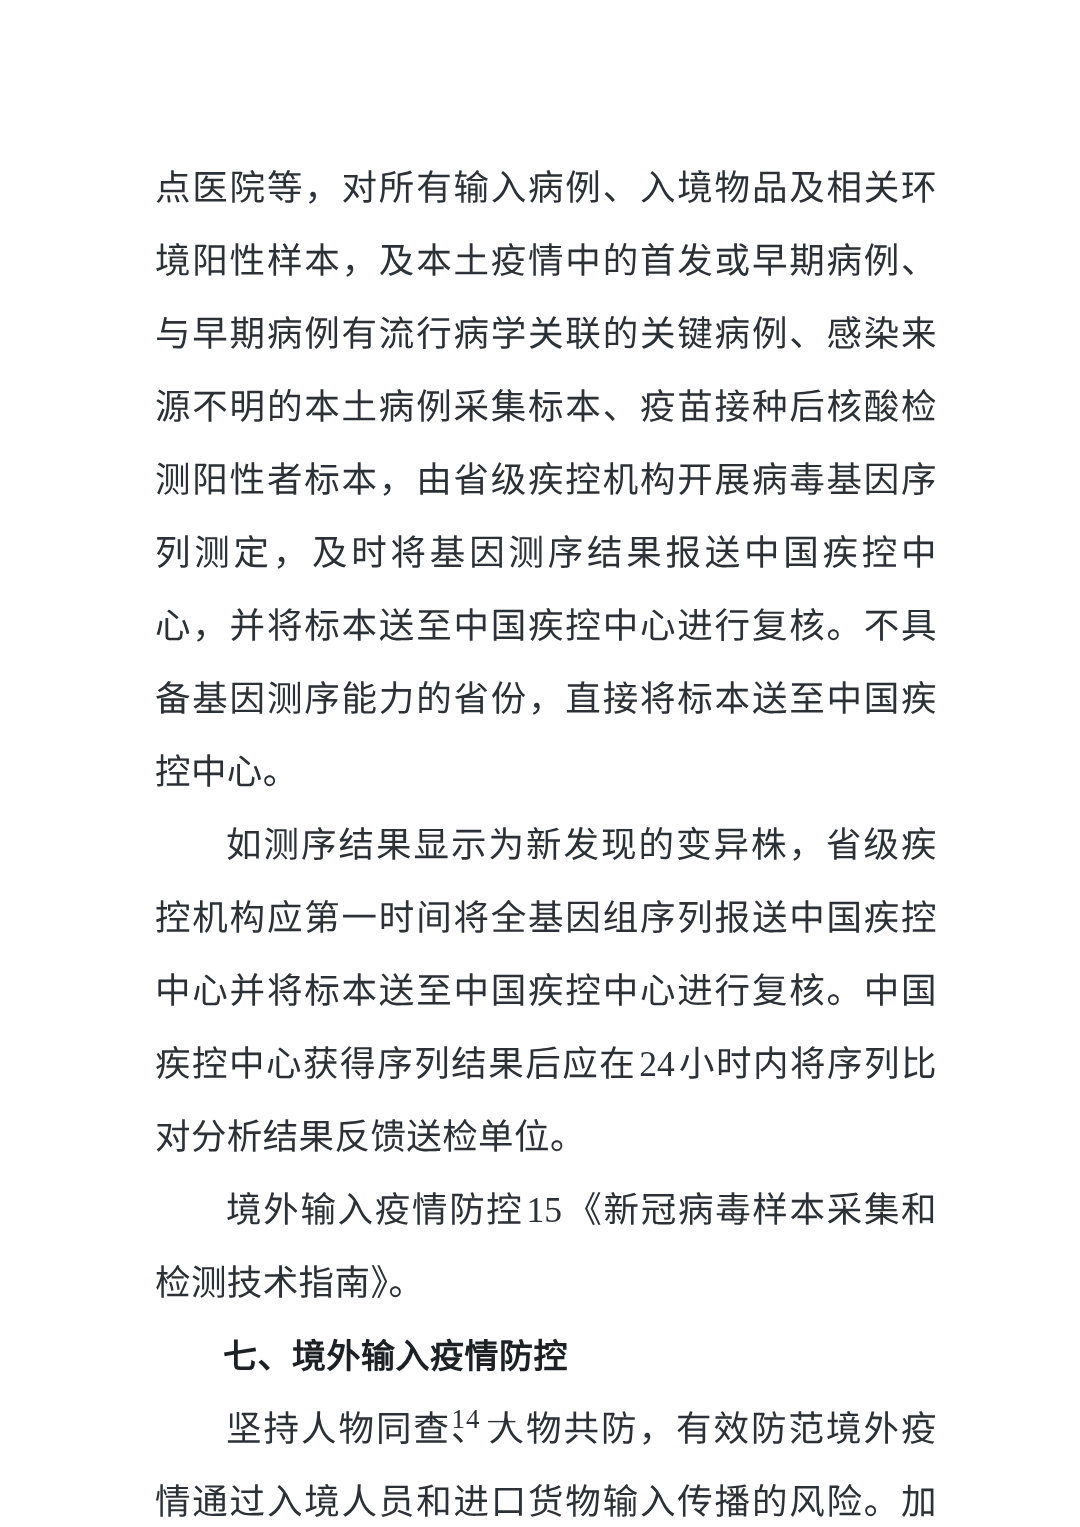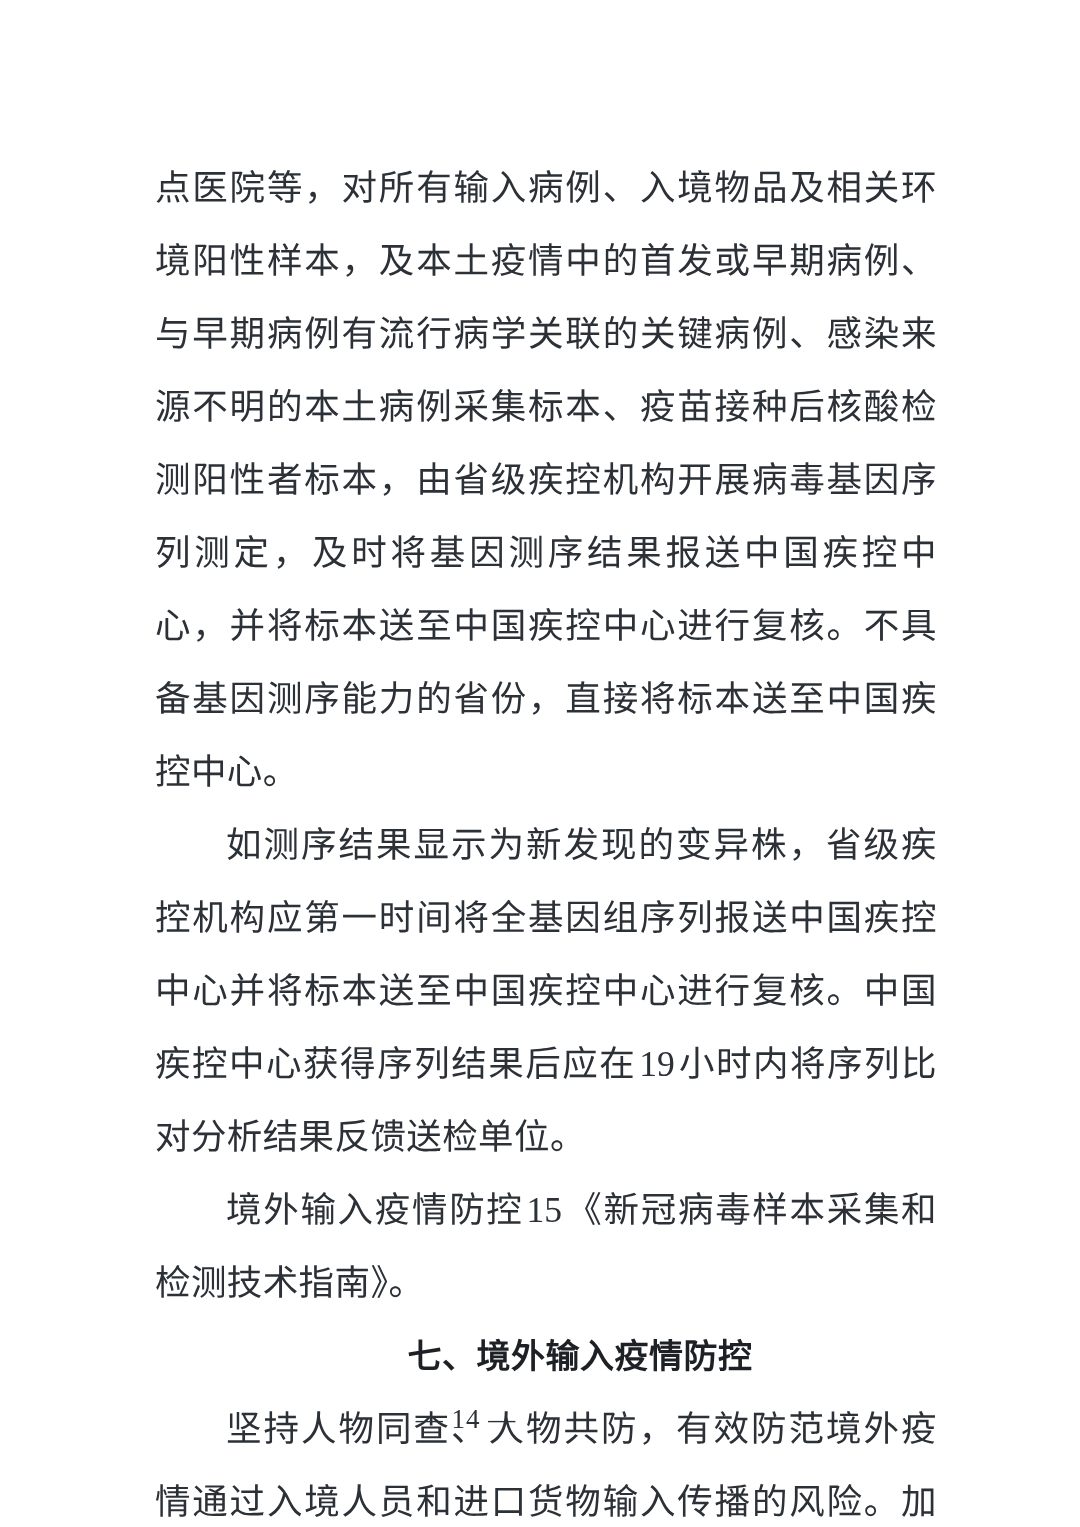--- a/index.html
+++ b/index.html
@@ -47,21 +47,20 @@
   
   .heading {
     margin: 0;
     font-family: "Liberation Sans", "DejaVu Sans", sans-serif;
     font-size: 34px;
     line-height: 73px;
     color: #1d2125;
     font-weight: 700;
     text-indent: 68px;
     letter-spacing: 0.5px;
-    text-align: center;
   }
 
   
   .num {
     font-family: "Liberation Serif", "DejaVu Serif", serif;
     padding: 0 3px;
     letter-spacing: 0;
   }
 
   .footer {
@@ -81,21 +80,21 @@
 </style>
 </head>
 <body>
 
 <div class="page">
 
   <div class="text-block">
 
     <p class="para no-indent">点医院等，对所有输入病例、入境物品及相关环境阳性样本，及本土疫情中的首发或早期病例、与早期病例有流行病学关联的关键病例、感染来源不明的本土病例采集标本、疫苗接种后核酸检测阳性者标本，由省级疾控机构开展病毒基因序列测定，及时将基因测序结果报送中国疾控中心，并将标本送至中国疾控中心进行复核。不具备基因测序能力的省份，直接将标本送至中国疾控中心。</p>
 
-    <p class="para"><span>如测序结果显示为新发现的变异株，省级疾控机构应第一时间将全基因组序列报送中国疾控中心并将标本送至中国疾控中心进行复核。中国疾控中心获得序列结果后应在</span><span class="num">19</span><span>小时内将序列比对分析结果反馈送检单位。</span></p>
+    <p class="para"><span>如测序结果显示为新发现的变异株，省级疾控机构应第一时间将全基因组序列报送中国疾控中心并将标本送至中国疾控中心进行复核。中国疾控中心获得序列结果后应在</span><span class="num">24</span><span>小时内将序列比对分析结果反馈送检单位。</span></p>
 
     <p class="para"><span>境外输入疫情防控</span><span class="num">15</span><span>《新冠病毒样本采集和检测技术指南》。</span></p>
 
     <h2 class="heading">七、境外输入疫情防控</h2>
 
     <p class="para"><span>坚持人物同查、人物共防，有效防范境外疫情通过入境人员和进口货物输入传播的风险。加强各方信息沟通与共享，落实入境人员闭环转运、隔离管理、核酸检测等防控措施。解除隔离前，第一入境地省级联防联控机制应及时将入境人员姓名、身份证号或护照号、手机号码、来源国家和地区、入境时间、解除隔离时间、拟去向地址等信息推送至目的地省级联防联控机制。对入境人员实施</span></p>
 
   </div>
 
   <div class="footer">— 14 —</div>

